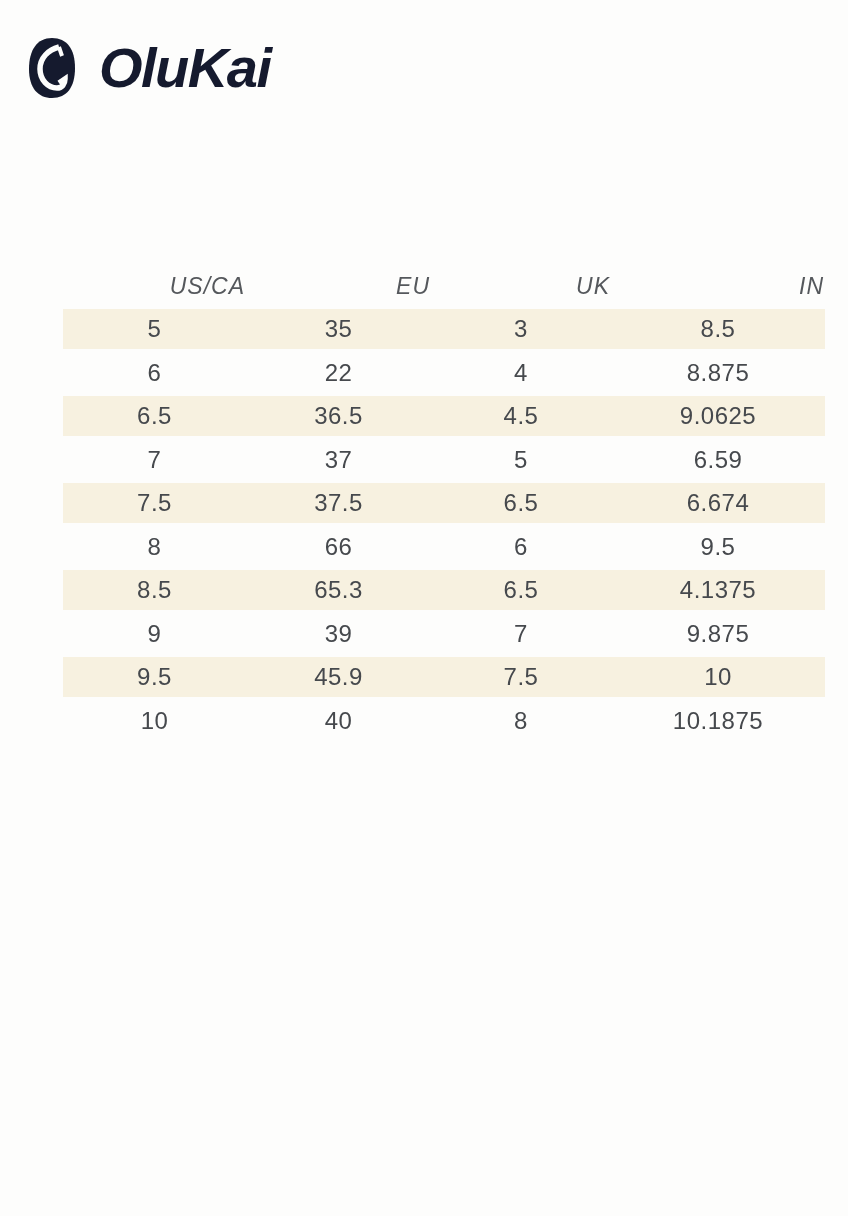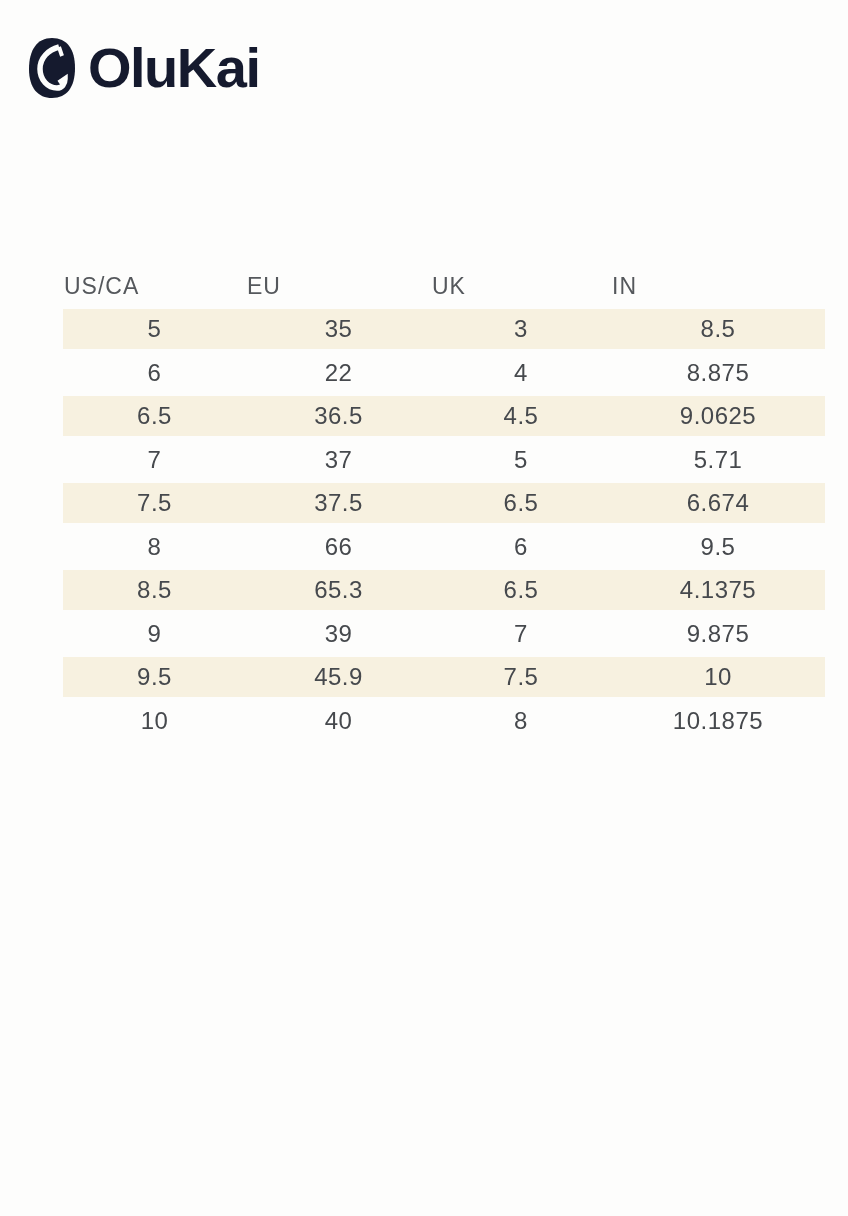--- a/index.html
+++ b/index.html
@@ -6,41 +6,41 @@
   .page{
     position:relative;
     width:848px;height:1216px;
     background:var(--page-bg,#fdfdfc);
     font-family:"Liberation Sans",sans-serif;
     overflow:hidden;
   }
   
   .brand{
     position:absolute;left:26px;top:36px;
-    display:flex;align-items:center;gap:10px;
+    display:flex;align-items:center;gap:21px;font-style:italic;
   }
   .logo-icon{width:52px;height:64px;display:block;}
   .logo-icon .blob{fill:var(--brand-navy,#151a2e);}
   .logo-icon .hook-line{stroke:var(--page-bg,#fdfdfc);fill:none;}
   .logo-text{
     font-size:56px;font-weight:800;line-height:64px;
     color:var(--brand-navy,#151a2e);
     letter-spacing:-1.5px;
   }
   
   .size-table{
     position:absolute;left:63px;top:263px;width:762px;
     border-collapse:collapse;table-layout:fixed;
   }
   .size-table th{
     height:44px;
     font-size:23px;font-weight:400;
     color:var(--header-text,#55585c);
     letter-spacing:1px;
-    text-align:left;vertical-align:middle;
+    text-align:right;vertical-align:middle;font-style:italic;
   }
   .size-table td{
     font-size:24px;
     color:var(--cell-text,#46494d);
     letter-spacing:.5px;
     text-align:center;vertical-align:middle;
   }
   .size-table tbody tr{height:47px;}
   .size-table tbody tr.stripe{
     height:40px;
@@ -102,21 +102,21 @@
         <tr class="stripe">
           <td>6.5</td>
           <td>36.5</td>
           <td>4.5</td>
           <td>9.0625</td>
         </tr>
         <tr>
           <td>7</td>
           <td>37</td>
           <td>5</td>
-          <td>5.71</td>
+          <td>6.59</td>
         </tr>
         <tr class="stripe">
           <td>7.5</td>
           <td>37.5</td>
           <td>6.5</td>
           <td>6.674</td>
         </tr>
         <tr>
           <td>8</td>
           <td>66</td>

